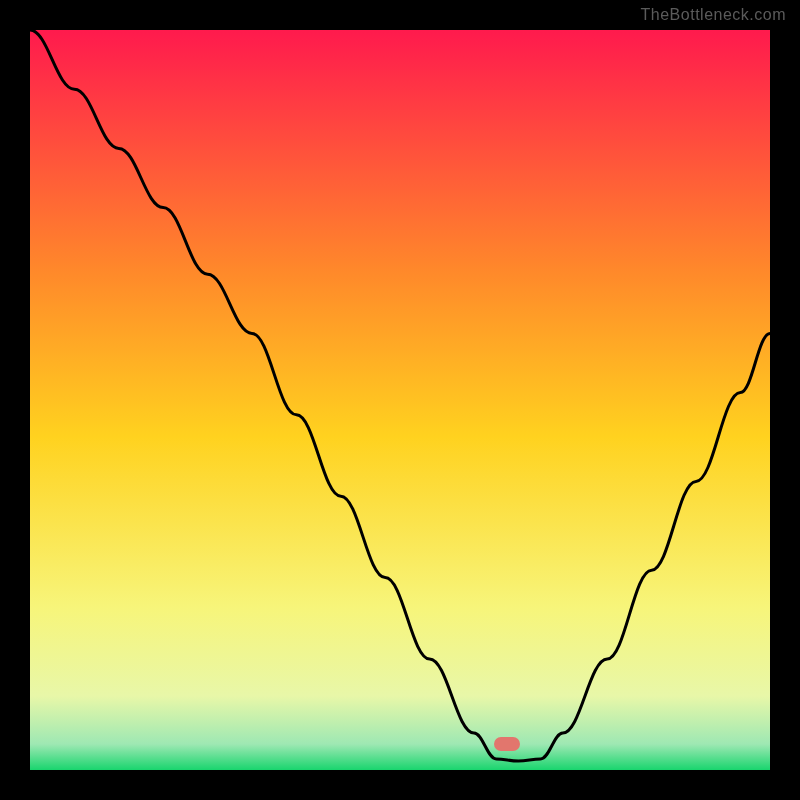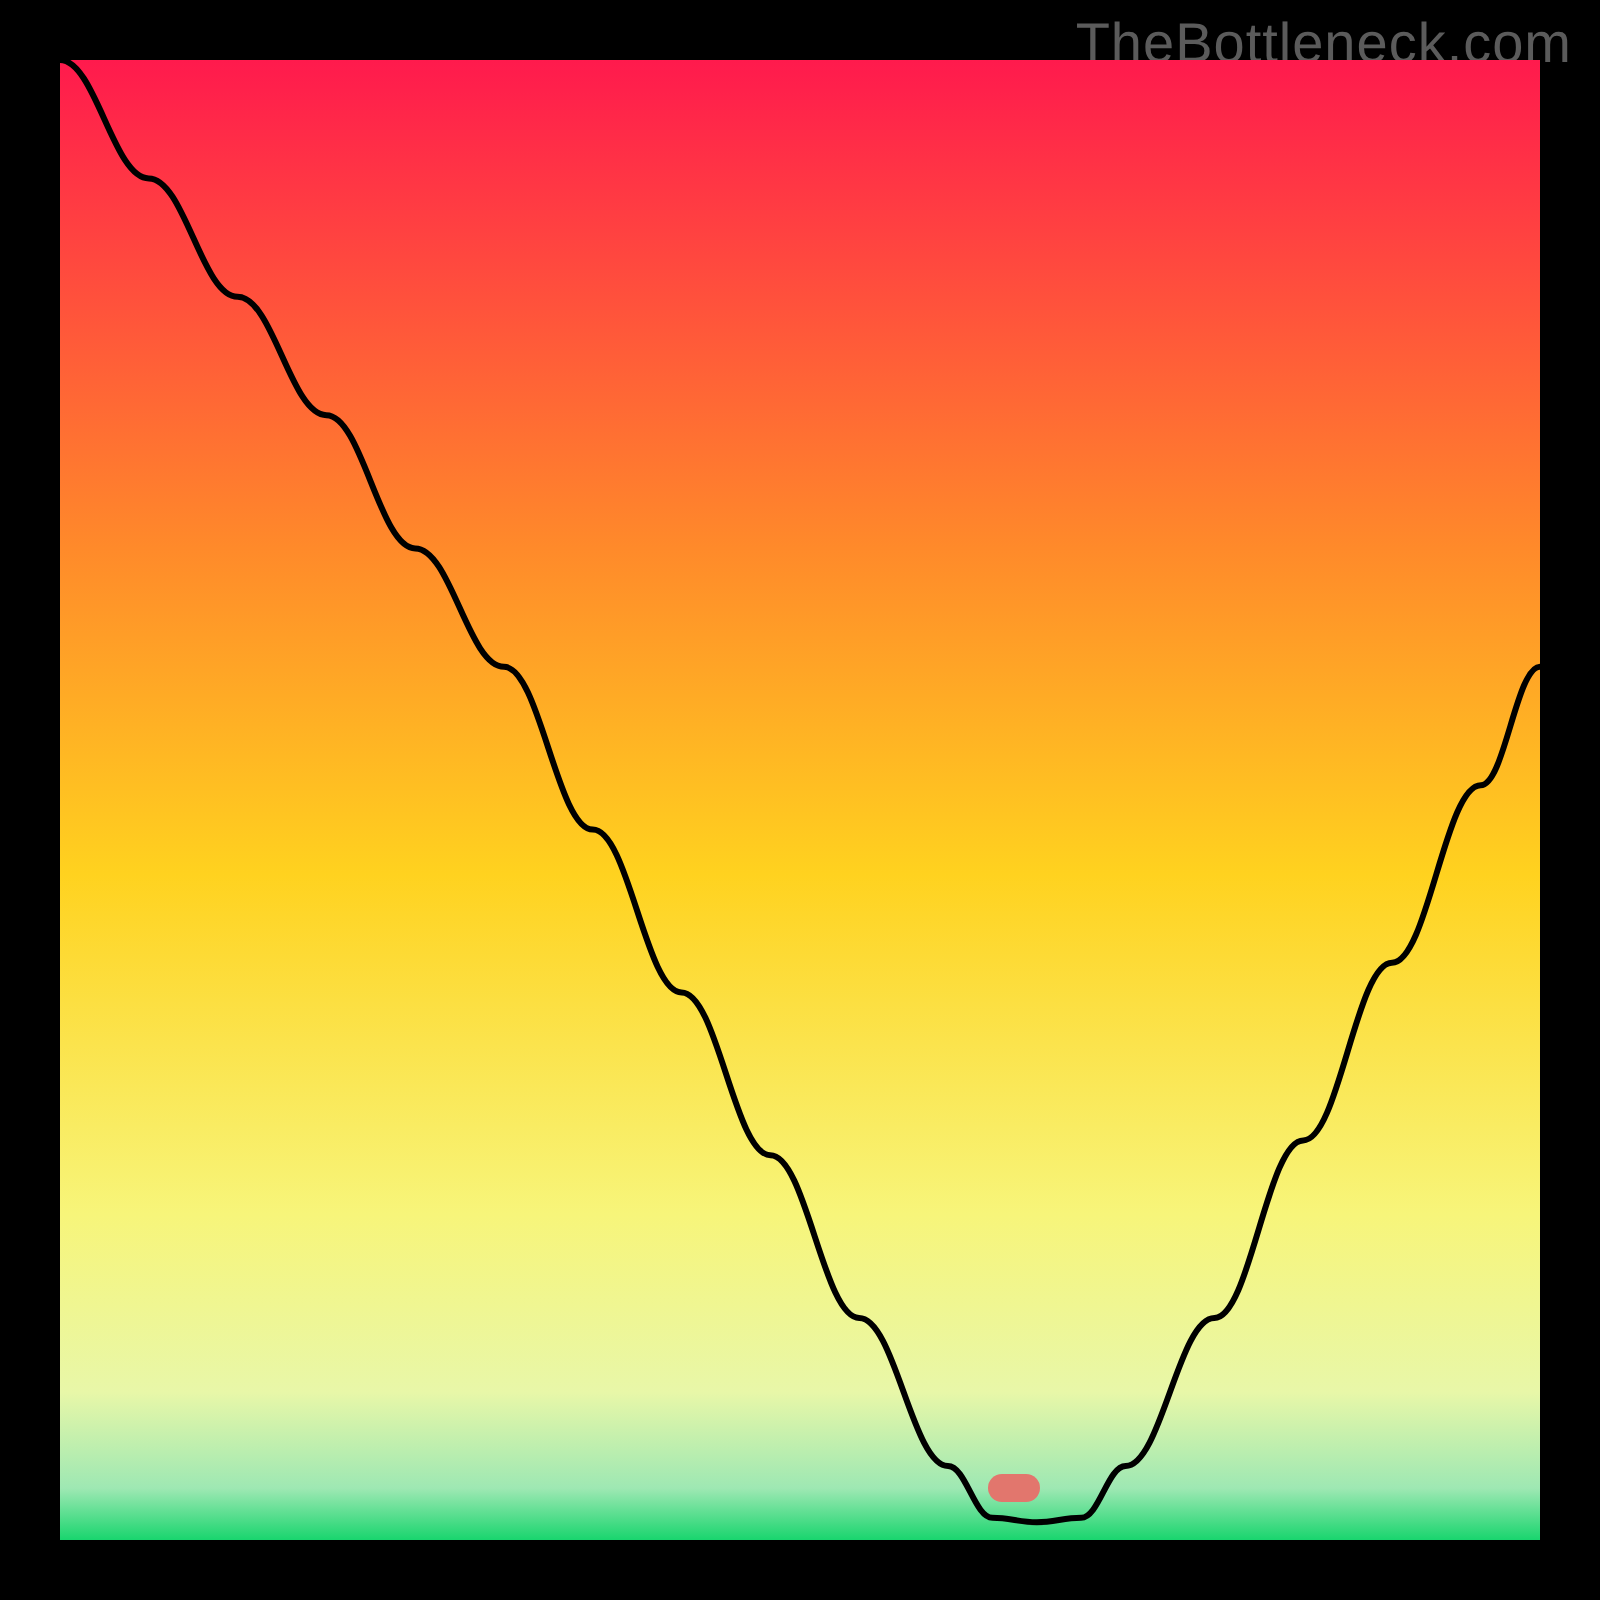--- a/index.html
+++ b/index.html
@@ -15,21 +15,21 @@
     position: relative;
     width: 800px;
     height: 800px;
     background: #000000;
   }
   .watermark {
     position: absolute;
     top: 6px;
     right: 14px;
     color: #5b5b5b;
-    font-size: 28px;
+    font-size: 16px;
     letter-spacing: 0.5px;
     user-select: none;
   }
   .plot {
     position: absolute;
     left: 30px;
     top: 30px;
     width: 740px;
     height: 740px;
   }

